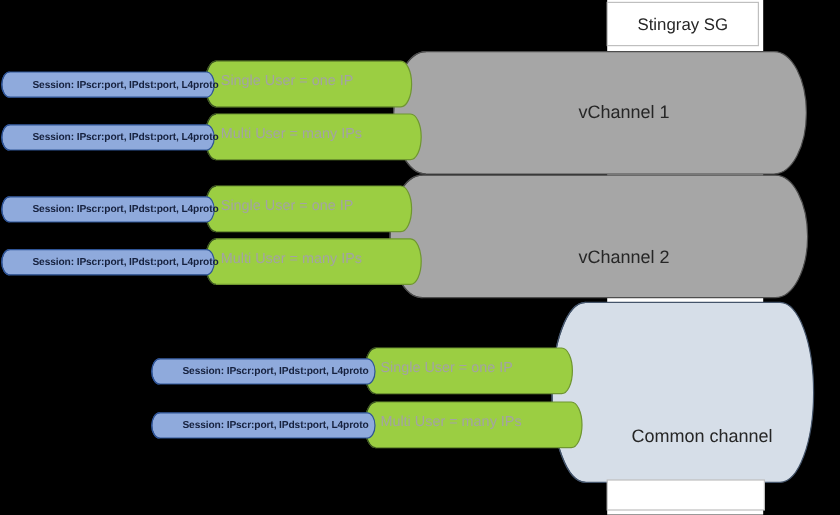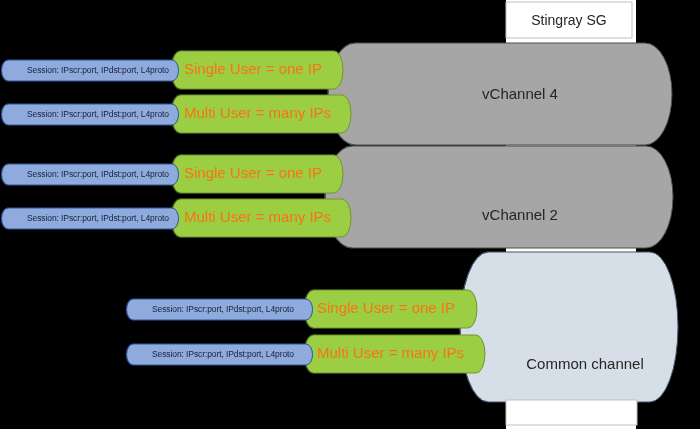--- a/index.html
+++ b/index.html
@@ -31,26 +31,26 @@
     white-space: nowrap;
     color: #1a1a1a;
     pointer-events: none;
   }
   .chan-label {
     font-size: 15px;
     color: #262626;
     text-align: center;
   }
   .green-label {
-    font-size: 15px;
-    color: #f97316;
+    font-size: 12px;
+    color: #a3a3a3;
   }
   .session-label {
     font-size: 8.5px;
-    font-weight: normal;
+    font-weight: bold;
     color: #16213e;
     letter-spacing: -0.1px;
   }
   .box-label {
     font-size: 14px;
     color: #262626;
     text-align: center;
   }
 </style>
 </head>
@@ -132,21 +132,21 @@
       <path d="M 133 344 A 6.5 10.5 0 0 0 133 365" fill="none" stroke="#2F5496" stroke-width="1"></path>
     </g>
 
     <rect x="506" y="2" width="126" height="36" fill="#FFFFFF" stroke="#BFBFBF" stroke-width="1"></rect>
     <rect x="506" y="400" width="131" height="25" fill="#FFFFFF" stroke="#BFBFBF" stroke-width="1"></rect>
 
   </svg>
 
   <div class="lbl box-label" style="left:506px; top:12px; width:126px;">Stingray SG</div>
 
-  <div class="lbl chan-label" style="left:380px; top:85px; width:280px;">vChannel 4</div>
+  <div class="lbl chan-label" style="left:380px; top:85px; width:280px;">vChannel 1</div>
 
   <div class="lbl chan-label" style="left:380px; top:189px; width:280px;margin-top:17px;">vChannel 2</div>
 
   <div class="lbl chan-label" style="left:500px; top:307px; width:170px;margin-top:48px;">Common channel</div>
 
   <div class="lbl green-label" style="left:184px; top:60px;">Single User = one IP</div>
   <div class="lbl green-label" style="left:184px; top:104px;">Multi User = many IPs</div>
   <div class="lbl green-label" style="left:184px; top:164px;">Single User = one IP</div>
   <div class="lbl green-label" style="left:184px; top:208px;">Multi User = many IPs</div>
   <div class="lbl green-label" style="left:317px; top:299px;">Single User = one IP</div>

